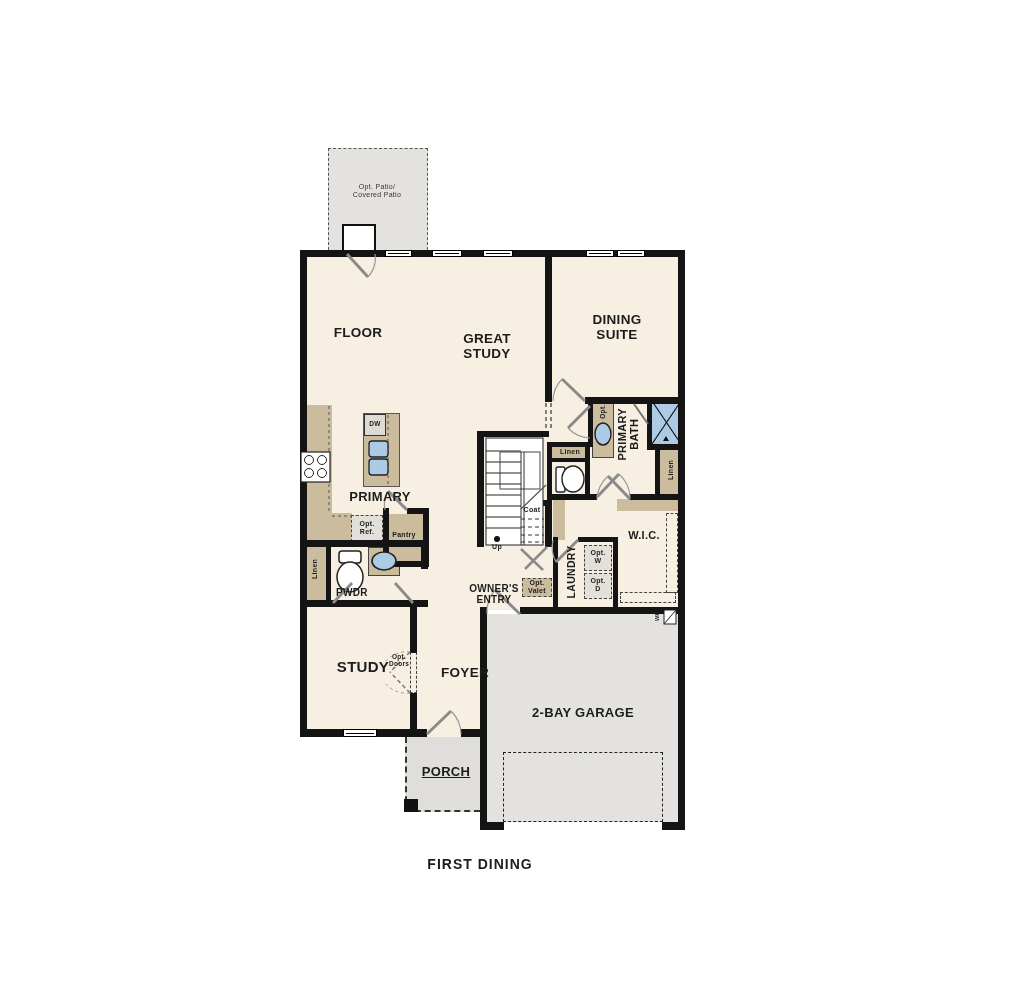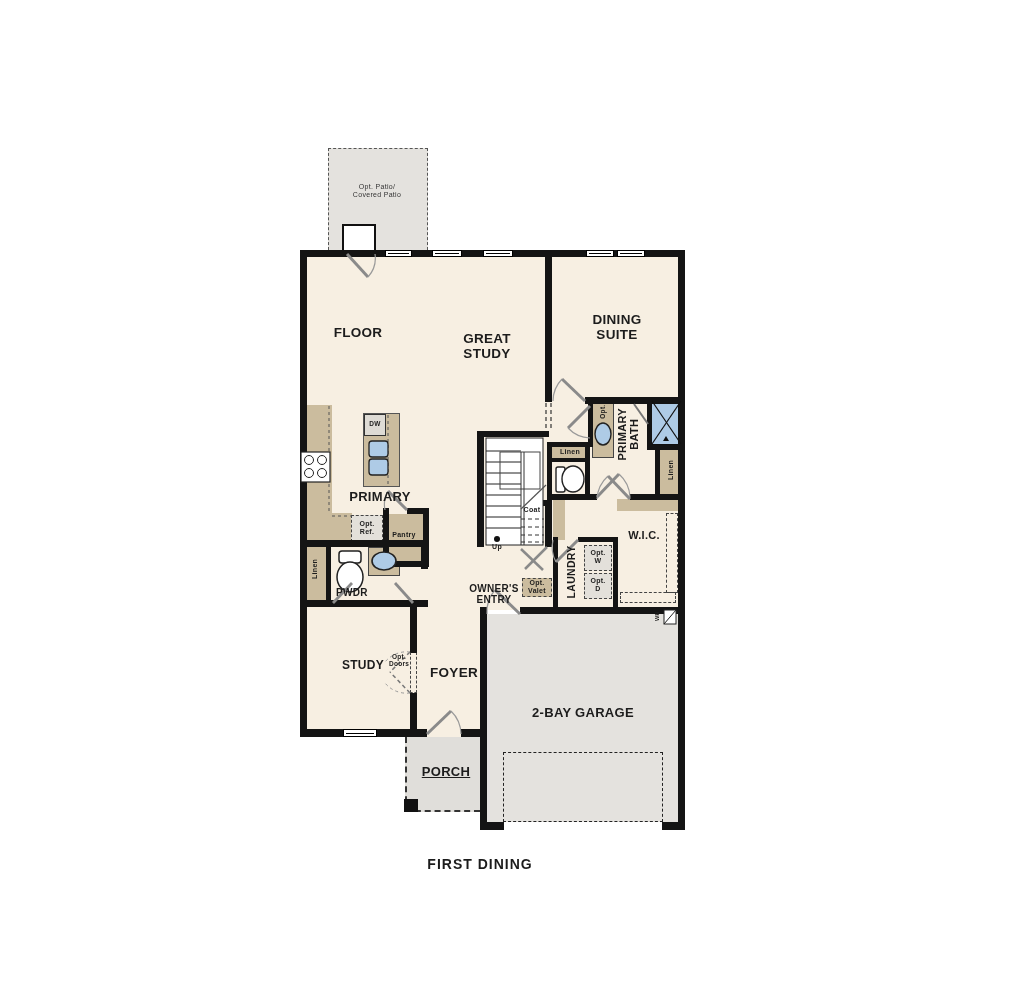--- a/index.html
+++ b/index.html
@@ -221,22 +221,22 @@
   <div class="lbl" style="left:345px;top:183px;width:64px;font-size:7px;font-weight:normal;color:#333;">Opt. Patio/ Covered Patio</div>
   <div class="lbl" style="left:318px;top:325px;width:80px;font-size:13.5px;">FLOOR</div>
   <div class="lbl" style="left:457px;top:331px;width:60px;font-size:13.5px;">GREAT STUDY</div>
   <div class="lbl" style="left:577px;top:312px;width:80px;font-size:13.5px;">DINING SUITE</div>
   <div class="lbl" style="left:340px;top:490px;width:80px;font-size:13px;">PRIMARY</div>
   <div class="lbl" style="left:327px;top:587px;width:50px;font-size:10px;">PWDR</div>
   <div class="lbl" style="left:462px;top:555px;width:64px;font-size:10px;margin-top:28px;">OWNER'S ENTRY</div>
   <div class="lbl" style="left:614px;top:529px;width:60px;font-size:11px;">W.I.C.</div>
   <div class="lbl rot" style="left:542px;top:566px;width:60px;font-size:10.5px;">LAUNDRY</div>
   <div class="lbl rot" style="left:588px;top:422px;width:80px;font-size:11px;">PRIMARY BATH</div>
-  <div class="lbl" style="left:323px;top:659px;width:80px;font-size:12px;">STUDY</div>
-  <div class="lbl" style="left:419px;top:665px;width:70px;font-size:13.5px;">FOYER</div>
+  <div class="lbl" style="left:323px;top:659px;width:80px;font-size:15px;">STUDY</div>
+  <div class="lbl" style="left:419px;top:665px;width:70px;font-size:13.5px;text-align:right;">FOYER</div>
   <div class="lbl" style="left:411px;top:765px;width:70px;font-size:13px;text-decoration:underline;">PORCH</div>
   <div class="lbl" style="left:513px;top:706px;width:140px;font-size:13px;">2-BAY GARAGE</div>
   <div class="lbl" style="left:400px;top:857px;width:160px;font-size:14px;letter-spacing:1px;">FIRST DINING</div>
 
   <div class="lbl" style="left:364px;top:420px;width:22px;font-size:6.5px;">DW</div>
   <div class="lbl" style="left:386px;top:531px;width:36px;font-size:7px;">Pantry</div>
   <div class="lbl" style="left:358px;top:520px;width:18px;font-size:7px;">Opt. Ref.</div>
   <div class="lbl rot" style="left:295px;top:565px;width:40px;font-size:7px;">Linen</div>
   <div class="lbl" style="left:552px;top:448px;width:36px;font-size:7px;">Linen</div>
   <div class="lbl rot" style="left:651px;top:466px;width:40px;font-size:7px;">Linen</div>

